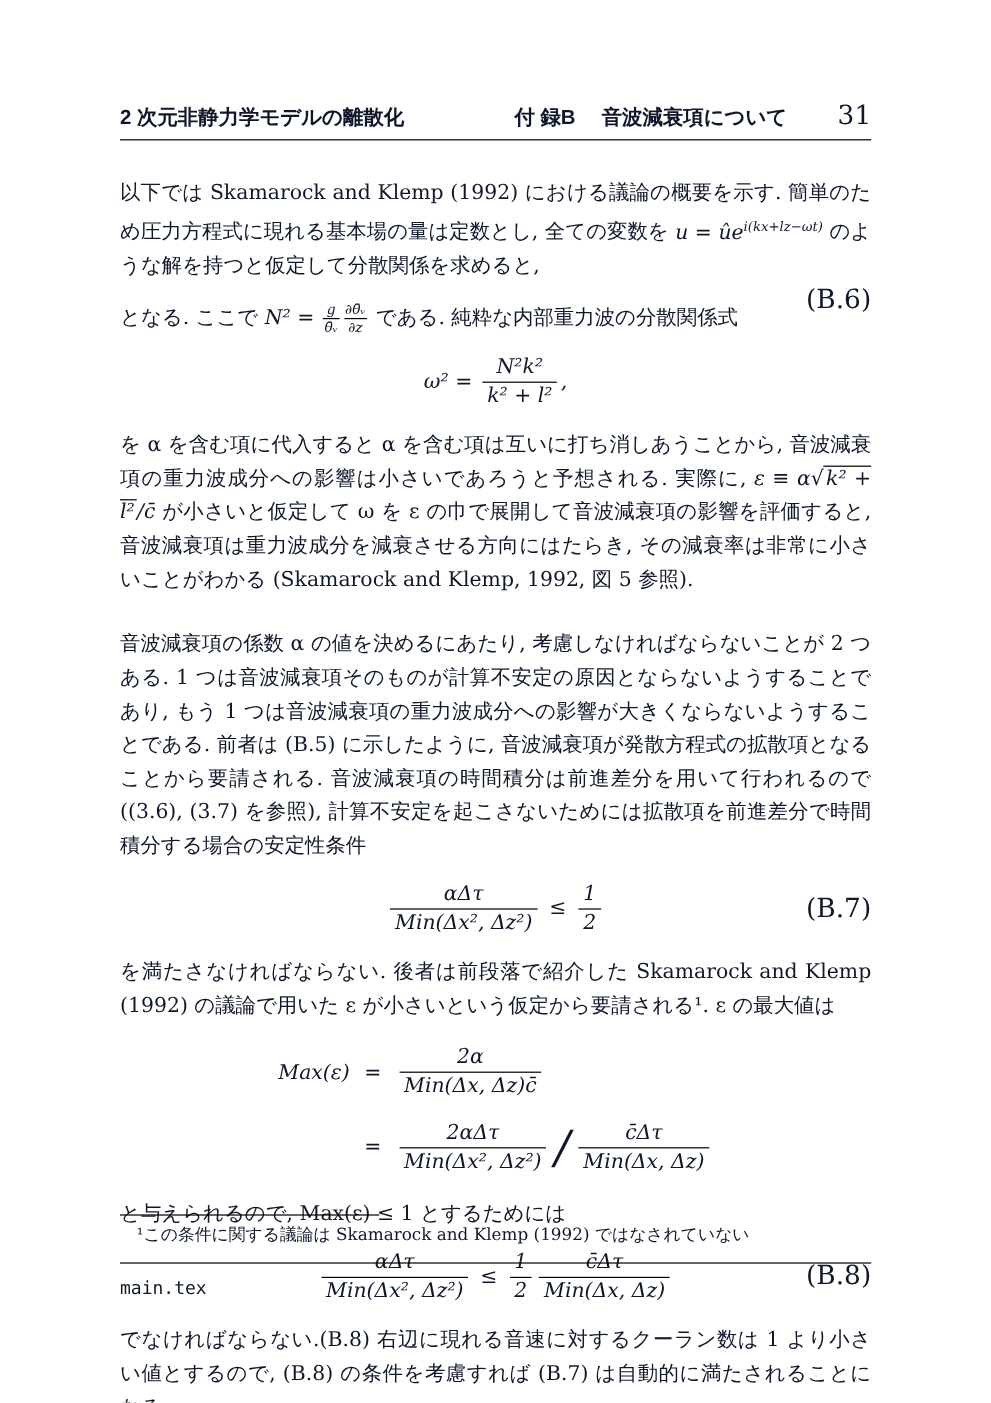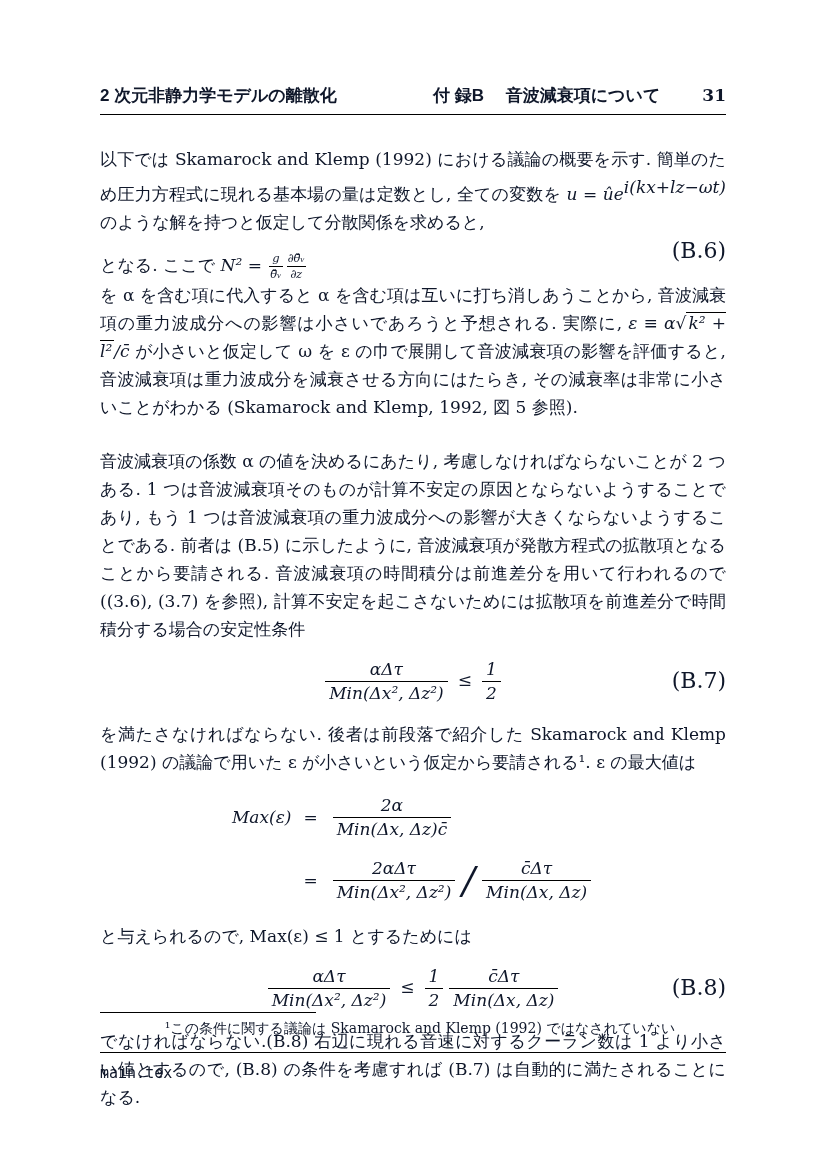--- a/index.html
+++ b/index.html
@@ -12,30 +12,30 @@
 
   
   .rhead {
     display:flex; align-items:baseline;
     border-bottom:1.5px solid #000; padding-bottom:7px;
     font-weight:bold; font-size:17px;
     font-family:"Liberation Sans","DejaVu Sans",sans-serif;
   }
   .rhead .h-center { margin-left:auto; }
   .rhead .h-page {
-    margin-left:42px; font-weight:bold;
-    font-family:"DejaVu Serif",serif; font-size:17px;
+    margin-left:42px; font-weight:normal;
+    font-family:"DejaVu Serif",serif; font-size:22px;
   }
 
   .main { margin-top:30px; font-size:17px; line-height:28px; }
   .main p { margin:0; text-align:justify; }
   p.parabreak { margin-top:26px; }
 
   .math { font-family:"DejaVu Serif",serif; font-style:italic; }
-  sup { font-size:17px; }
+  sup { font-size:11px; }
 
   
   .eq { position:relative; text-align:center; margin:15px 0; }
   .eq .tag {
     position:absolute; right:0; top:50%; transform:translateY(-50%);
     font-style:normal; font-size:22px;
   }
   .frac {
     display:inline-block; vertical-align:middle; text-align:center;
     line-height:1.35; margin:0 3px;
@@ -58,21 +58,21 @@
 
   
   .eq-align {
     display:grid; grid-template-columns:auto auto auto;
     justify-content:center; align-items:center;
     column-gap:12px; row-gap:16px; margin:18px 0; text-align:center;
   }
   .eq-align .lhs { text-align:right; }
 
   
-  .footnote-block { position:absolute; left:100px; top:1012px; width:626px; font-size:14px;text-align:center; }
+  .footnote-block { position:absolute; left:100px; top:1012px; width:626px; font-size:14px; }
   .footnote-rule { width:216px; border-top:1px solid #000; margin-bottom:7px; }
   .footnote-text { padding-left:14px; }
   .footer {
     position:absolute; left:100px; top:1052px; width:626px;
     border-top:1px solid #000; padding-top:11px;
     display:flex; justify-content:space-between; font-size:15.5px;
   }
   .footer .f-left { font-family:"DejaVu Sans Mono","Liberation Mono",monospace; font-size:15px; }
 </style>
 </head>
@@ -88,22 +88,25 @@
     </div>
 
     <div class="main">
 
       <p><span>以下では Skamarock and Klemp (1992) における議論の概要を示す. 簡単のため圧力方程式に現れる基本場の量は定数とし, 全ての変数を </span><span class="math"><span>u = ûe</span><sup>i(kx+lz−ωt)</sup></span><span> のような解を持つと仮定して分散関係を求めると,</span></p>
 
       <div class="eq">
         <span class="tag">(B.6)</span>
       </div>
 
-      <p><span>となる. ここで </span><span class="math"><span>N² = </span><span class="sfrac"><span class="num">g</span><span class="den">θ̄ᵥ</span></span><span class="sfrac"><span class="num">∂θ̄ᵥ</span><span class="den">∂z</span></span></span></p>
+      <p><span>となる. ここで </span><span class="math"><span>N² = </span><span class="sfrac"><span class="num">g</span><span class="den">θ̄ᵥ</span></span><span class="sfrac"><span class="num">∂θ̄ᵥ</span><span class="den">∂z</span></span></span><span> である. 純粋な内部重力波の分散関係式</span></p>
 
+      <div class="eq">
+        <span class="math"><span>ω² = </span><span class="frac"><span class="num">N²k²</span><span class="den">k² + l²</span></span><span>,</span></span>
+      </div>
 
       <p><span>を α を含む項に代入すると α を含む項は互いに打ち消しあうことから, 音波減衰項の重力波成分への影響は小さいであろうと予想される. 実際に, </span><span class="math"><span>ε ≡ α</span><span>√</span><span class="sqrt-rad">k² + l²</span><span>/c̄</span></span><span> が小さいと仮定して ω を ε の巾で展開して音波減衰項の影響を評価すると, 音波減衰項は重力波成分を減衰させる方向にはたらき, その減衰率は非常に小さいことがわかる (Skamarock and Klemp, 1992, 図 5 参照).</span></p>
 
       <p class="parabreak">音波減衰項の係数 α の値を決めるにあたり, 考慮しなければならないことが 2 つある. 1 つは音波減衰項そのものが計算不安定の原因とならないようすることであり, もう 1 つは音波減衰項の重力波成分への影響が大きくならないようすることである. 前者は (B.5) に示したように, 音波減衰項が発散方程式の拡散項となることから要請される. 音波減衰項の時間積分は前進差分を用いて行われるので ((3.6), (3.7) を参照), 計算不安定を起こさないためには拡散項を前進差分で時間積分する場合の安定性条件</p>
 
       <div class="eq">
         <span class="math"><span class="frac"><span class="num">αΔτ</span><span class="den">Min(Δx², Δz²)</span></span><span class="rel">≤</span><span class="frac"><span class="num">1</span><span class="den">2</span></span></span>
         <span class="tag">(B.7)</span>
       </div>
 

